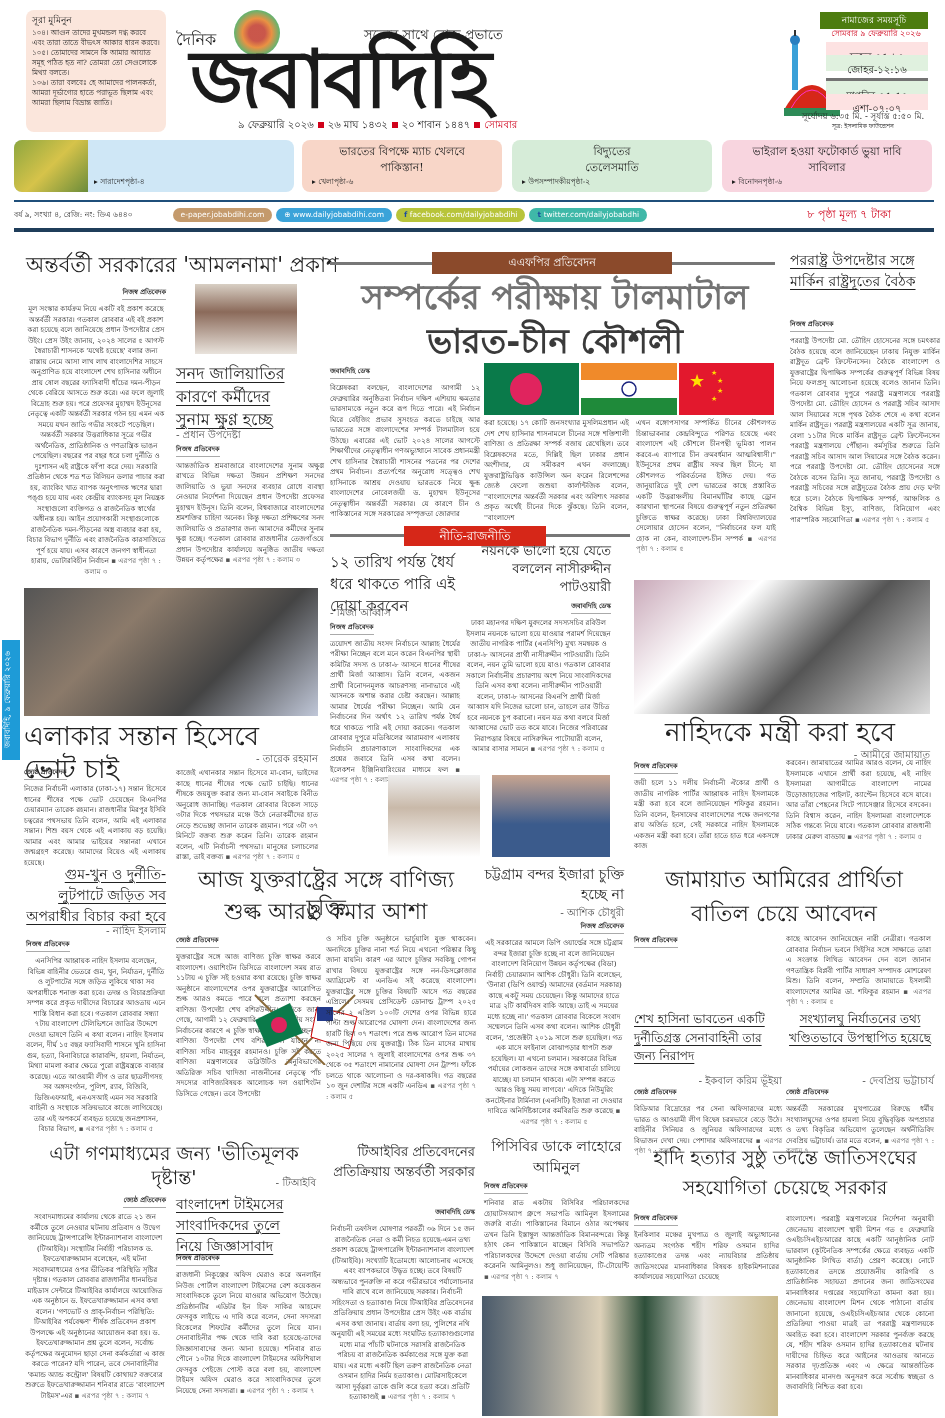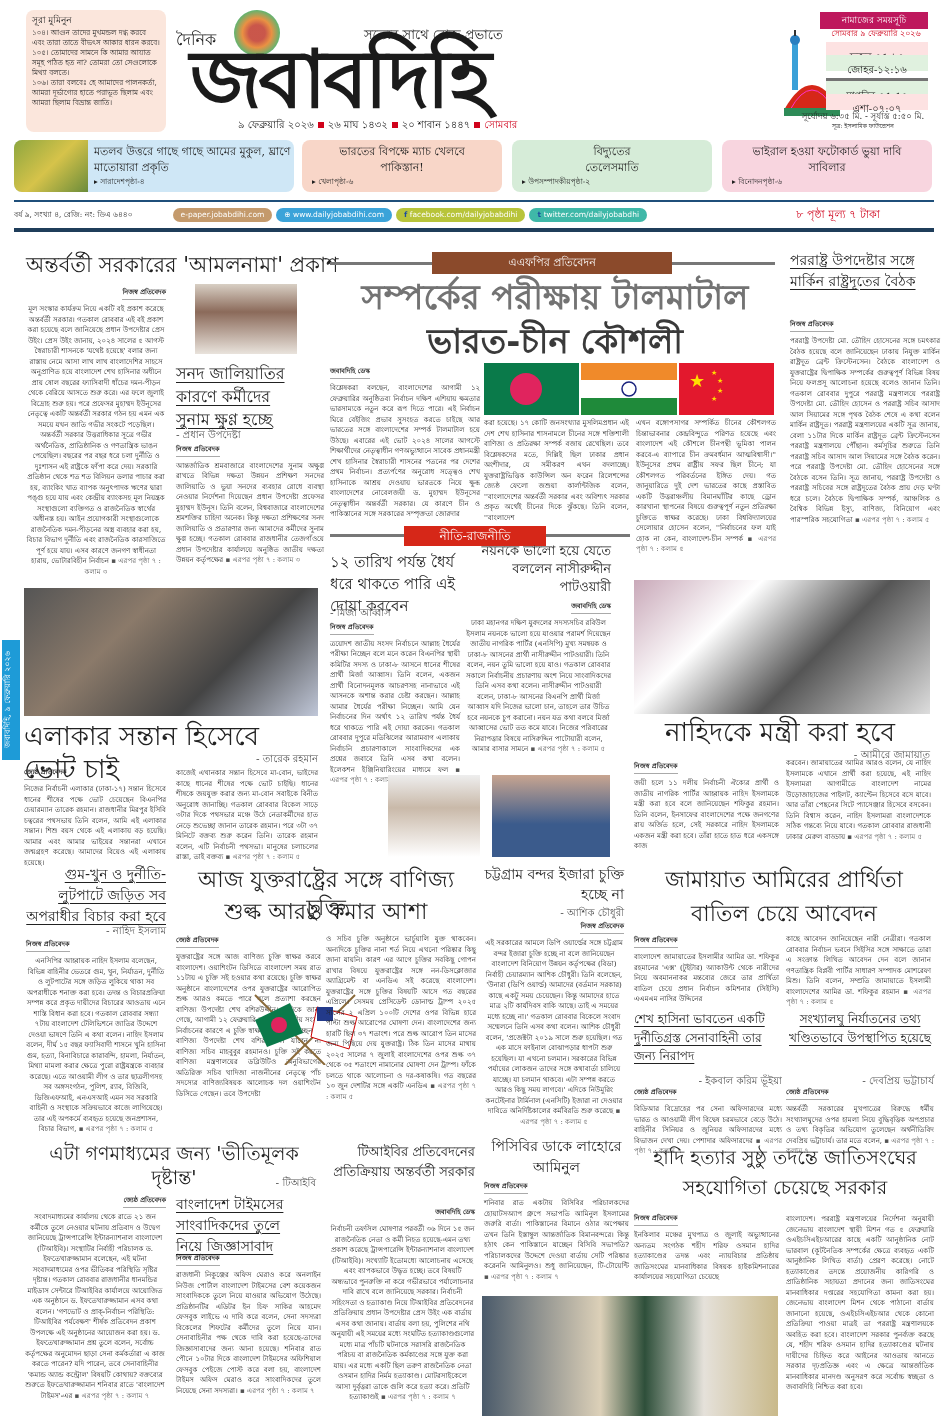--- a/index.html
+++ b/index.html
@@ -9,39 +9,39 @@
 .quote-box h4{text-align:left;font-size:9px;font-weight:normal;margin-bottom:2px}
 .masthead{left:176px;top:6px;width:600px;height:132px}
 .daily{left:0;top:22px;font-size:16px}
 .tagline{left:188px;top:20px;font-size:13px}
 .brand{left:14px;top:34px;font-size:80px;font-weight:bold;letter-spacing:-3px;line-height:1;font-family:"DejaVu Sans",sans-serif;color:#1b1b1b}
 .logo{left:58px;top:4px;width:46px;height:46px;border-radius:50%;background:radial-gradient(circle,#c0392b 25%,#e67e22 45%,#27ae60 75%);opacity:.85}
 .dateline{left:62px;top:112px;font-size:10px}
 .dateline .red{color:#d0021b}
 .sq{display:inline-block;width:6px;height:6px;background:#d0021b;margin:0 4px}
 .prayer{left:784px;top:6px;width:158px;height:128px}
-.prayer .title{position:absolute;left:36px;top:6px;width:108px;background:#be185d;color:#fff;text-align:center;font-size:9px;padding:2px 0}
+.prayer .title{position:absolute;left:36px;top:6px;width:108px;background:#4d7c0f;color:#fff;text-align:center;font-size:9px;padding:2px 0}
 .prayer .day{position:absolute;left:40px;top:22px;width:104px;text-align:center;color:#d0021b;font-size:8px}
 .prow{position:absolute;left:42px;width:102px;height:11px;font-size:10px;display:flex;justify-content:center;padding:8px 4px}
 .prow:nth-child(odd){background:#fde2e2}
 .prow.alt{background:#e0f1df}
 .mosque{position:absolute;left:0;top:24px;width:56px;height:86px}
 .prayer .sun{position:absolute;left:0;top:104px;width:158px;text-align:center;font-size:8.5px}
 .prayer .src{position:absolute;left:0;top:116px;width:158px;text-align:center;font-size:6px}
 .teaser{top:140px;height:52px;border-radius:8px;font-size:11px;text-align:center;padding-top:4px;line-height:1.45}
 .teaser .meta{position:absolute;bottom:4px;left:10px;right:10px;display:flex;justify-content:flex-start;font-size:7.5px}
 .t1{left:14px;width:280px;background:#cfe7f6;text-align:left;padding-left:80px}
 .t1 .thumb{position:absolute;left:0;top:0;width:74px;height:52px;border-radius:8px 0 0 8px;background:linear-gradient(135deg,#8da63f,#d6c34a,#6b8c3a)}
 .t1 .meta{left:80px}
 .t2{left:302px;width:200px;background:#f8d6c8}
 .t3{left:512px;width:200px;background:#d6ecd8}
 .t4{left:722px;width:210px;background:#f8d5df}
 .infobar{left:14px;top:200px;width:920px;height:32px;border-top:2px solid #1f4f7a;border-bottom:4px solid #1f3d5a;display:flex;align-items:center;font-size:7.5px}
 .pill{border-radius:10px;padding:2px 8px;color:#fff;margin-right:4px;font-family:"DejaVu Sans",sans-serif;font-size:7.5px}
-.price{color:#d0021b;font-size:11px;margin-left:auto;margin-right:54px}
+.price{color:#d0021b;font-size:11px;margin-left:auto;margin-right:43px}
 .hl{font-family:"DejaVu Sans",sans-serif;color:#222;line-height:1.25}
 .byline{font-size:6.5px;font-weight:bold;border-bottom:1px solid #aaa;padding-bottom:2px;margin-bottom:4px;display:inline-block}
 .body{font-size:7px;line-height:1.5;text-align:justify}
 .cont{color:#555}
 .photo{background:#888}
 .kicker{background:#8b4a2b;color:#fff;text-align:center;font-size:11px;font-family:"DejaVu Sans",sans-serif}
 .redtag{background:#d62718;color:#fff;text-align:center;font-size:12px;font-family:"DejaVu Sans",sans-serif}
 .sub{font-size:10px;color:#555;font-family:"DejaVu Sans",sans-serif}
 .uline{text-decoration:underline;text-decoration-thickness:1px;text-underline-offset:3px}
 .rule{height:1px;background:#999}
@@ -97,21 +97,20 @@
   <div class="prow" style="top:88px;background:#fde2e2">
       <span>এশা</span>
       <span>-০৭:০৭</span>
     </div>
   <div class="sun">সূর্যোদয় ৬:৩৫ মি. - সূর্যাস্ত ৫:৫০ মি.</div>
   <div class="src">সূত্র: ইসলামিক ফাউন্ডেশন</div>
 </div>
 
 <div class="abs teaser t1">
   <div class="thumb"></div>
-  <div>মতলব উত্তরে গাছে গাছে আমের মুকুল, ঘ্রাণে মাতোয়ারা প্রকৃতি</div>
   <div class="meta">
       <span>▸ সারাদেশ</span>
       <span>পৃষ্ঠা-৪</span>
     </div>
 </div>
 <div class="abs teaser t2">
   <div style="padding:0 30px">ভারতের বিপক্ষে ম্যাচ খেলবে পাকিস্তান!</div>
   <div class="meta">
       <span>▸ খেলা</span>
       <span>পৃষ্ঠা-৬</span>
@@ -256,21 +255,20 @@
 <div class="abs sub" style="left:484px;top:906px;width:140px;text-align:right">- আশিক চৌধুরী</div>
 <div class="abs" style="left:484px;top:920px;width:140px;text-align:right">
   <span class="byline">নিজস্ব প্রতিবেদক</span>
   <div class="body" style="text-align:center"><span>এই সরকারের আমলে ডিপি ওয়ার্ল্ডের সঙ্গে চট্টগ্রাম বন্দর ইজারা চুক্তি হচ্ছে না বলে জানিয়েছেন বাংলাদেশ বিনিয়োগ উন্নয়ন কর্তৃপক্ষের (বিডা) নির্বাহী চেয়ারম্যান আশিক চৌধুরী। তিনি বলেছেন, 'উনারা (ডিপি ওয়ার্ল্ড) আমাদের (বর্তমান সরকার) কাছে একটু সময় চেয়েছেন। কিন্তু আমাদের হাতে মাত্র ২টি কার্যদিবস বাকি আছে। তাই এ সময়ের মধ্যে হচ্ছে না।' গতকাল রোববার বিকেলে সংবাদ সম্মেলনে তিনি এসব কথা বলেন। আশিক চৌধুরী বলেন, 'প্রজেক্টটা ২০১৯ সালে শুরু হয়েছিল। গত এক মাসে ফাইনাল বোঝাপড়ার ধাপটা শুরু হয়েছিল। যা এখনো চলমান। সরকারের বিভিন্ন পর্যায়ের লোকজন তাদের সঙ্গে কথাবার্তা চালিয়ে যাচ্ছে। যা চলমান থাকবে। এটা সম্পন্ন করতে আরও কিছু সময় লাগবে।' এদিকে নিউমুরিং কনটেইনার টার্মিনাল (এনসিটি) ইজারা না দেওয়ার দাবিতে অনির্দিষ্টকালের কর্মবিরতি শুরু করেছে</span> <span class="cont">▪ এরপর পৃষ্ঠা ৭ : কলাম ৫</span></div>
 </div>
 
 <div class="abs hl" style="left:634px;top:866px;width:300px;font-size:22px;text-align:center">জামায়াত আমিরের প্রার্থিতা</div>
 <div class="abs hl" style="left:634px;top:900px;width:300px;font-size:22px;text-align:center">বাতিল চেয়ে আবেদন</div>
 <div class="abs" style="left:634px;top:934px;width:145px">
   <span class="byline">নিজস্ব প্রতিবেদক</span>
-  <div class="body">বাংলাদেশ জামায়াতের ইসলামীর আমির ডা. শফিকুর রহমানের 'এক্স' (টুইটার) অ্যাকাউন্ট থেকে নারীদের নিয়ে অবমাননাকর মন্তব্যের জেরে তার প্রার্থিতা বাতিল চেয়ে প্রধান নির্বাচন কমিশনার (সিইসি) এএমএম নাসির উদ্দিনের</div>
 </div>
 <div class="abs body" style="left:786px;top:934px;width:145px"><span>কাছে আবেদন জানিয়েছেন নারী নেত্রীরা। গতকাল রোববার নির্বাচন ভবনে সিইসির সঙ্গে সাক্ষাতে তারা এ সংক্রান্ত লিখিত আবেদন দেন বলে জানান গণতান্ত্রিক বিপ্লবী পার্টির সাধারণ সম্পাদক মোশরেফা মিশু। তিনি বলেন, সম্প্রতি জামায়াতে ইসলামী বাংলাদেশের আমির ডা. শফিকুর রহমান</span> <span class="cont">▪ এরপর পৃষ্ঠা ৭ : কলাম ৫</span></div>
 
 <div class="abs hl uline" style="left:634px;top:1010px;width:148px;font-size:12px;text-align:left;line-height:1.55">শেখ হাসিনা ভাবতেন একটি দুর্নীতিগ্রস্ত সেনাবাহিনী তার জন্য নিরাপদ</div>
 <div class="abs sub" style="left:634px;top:1074px;width:148px;text-align:right">- ইকবাল করিম ভূঁইয়া</div>
 <div class="abs" style="left:634px;top:1086px;width:148px">
   <span class="byline">জ্যেষ্ঠ প্রতিবেদক</span>
   <div class="body"><span>বিডিআর বিদ্রোহের পর সেনা অফিসারদের মধ্যে ভারত ও আওয়ামী লীগ বিদ্বেষ চরমভাবে বেড়ে উঠে। বাহিনীর সিনিয়র ও জুনিয়র অফিসারদের মধ্যে বিভাজন দেখা দেয়। পেশাদার অফিসারদের</span> <span class="cont">▪ এরপর পৃষ্ঠা ৭ : কলাম ৭</span></div>
 </div>
 

